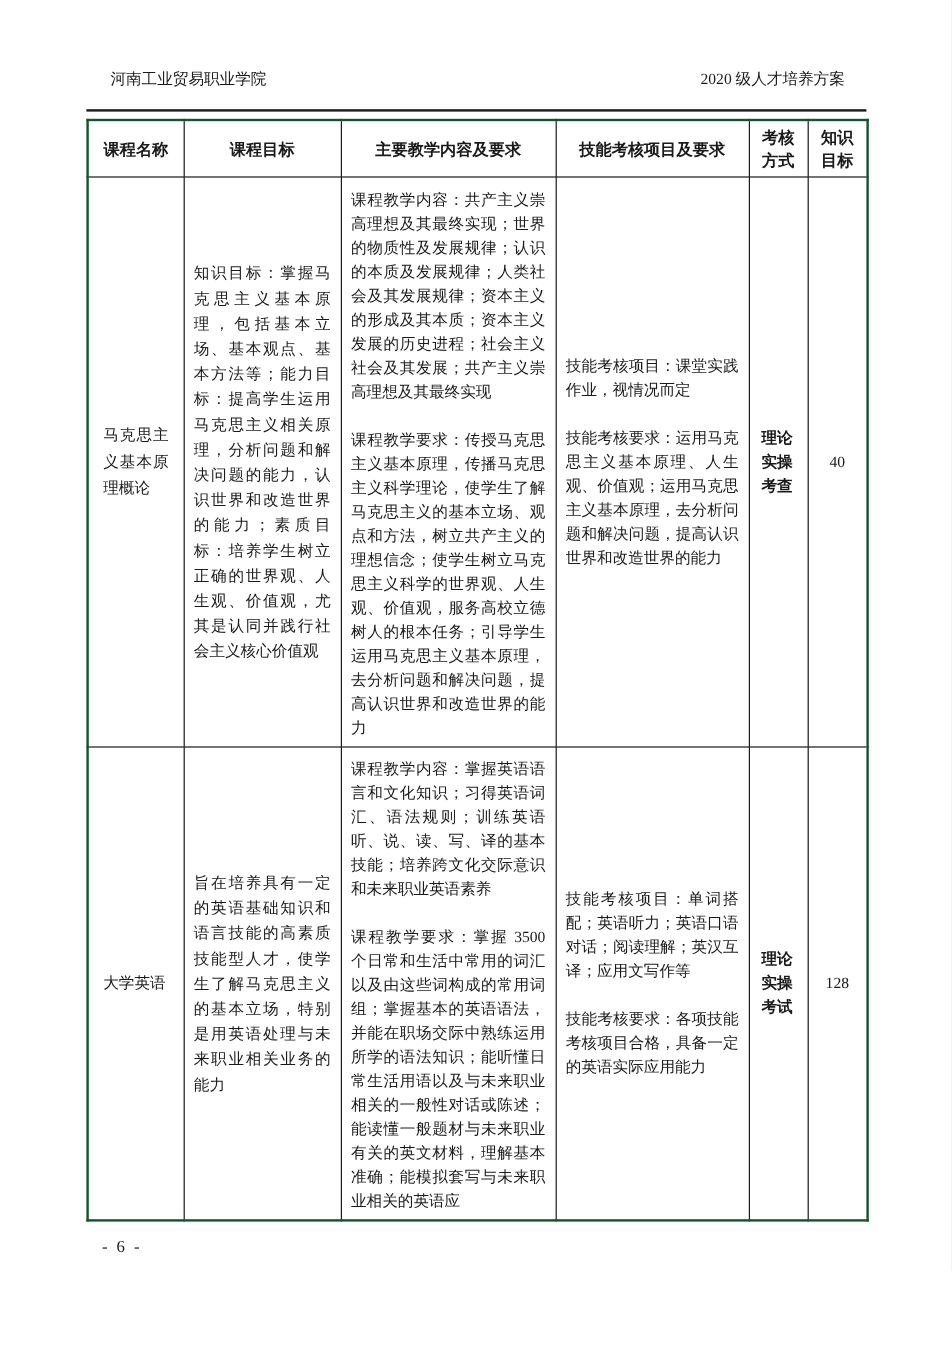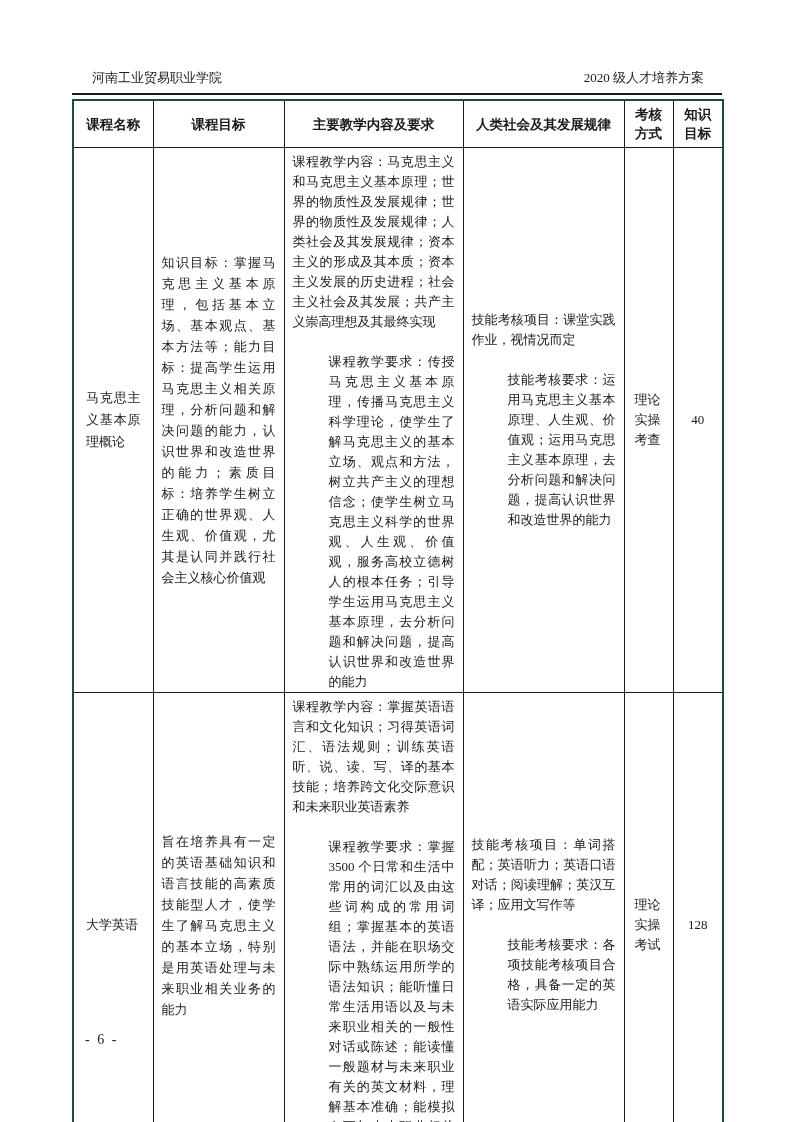--- a/index.html
+++ b/index.html
@@ -7,27 +7,27 @@
     position:relative;
     width:793px;height:1122px;
     background:#ffffff;
     font-family:"Liberation Serif","DejaVu Serif",serif;
     color:#1a1a1a;
     overflow:hidden;
   }
   
   .doc-header{
     position:absolute;
-    left:72px;top:70px;
+    left:72px;top:58px;
     width:650px;
     display:flex;
     justify-content:space-between;
     align-items:flex-end;
     border-bottom:2px solid #1a1a1a;
-    padding-bottom:7px;
+    padding-bottom:17px;
     font-size:13px;
     line-height:16px;
   }
   .doc-header .hleft{margin-left:20px;}
   .doc-header .hright{margin-right:18px;text-align:center;}
   
   table.course-table{
     position:absolute;
     left:72px;top:99px;
     width:650px;
@@ -68,25 +68,26 @@
   }
   td.c3{vertical-align:top;}
   td.c3 p, td.c4 p{
     margin:0;
     padding:0 8px;
     text-align:justify;
     text-justify:inter-ideograph;
     line-height:20px;
   }
   td.c3 p:first-child{margin-top:4px;}
-  td.c3 p + p, td.c4 p + p{margin-top:20px;margin-left:36px;}
+  td.c3 p + p, td.c4 p + p{margin-top:20px;}
   td.c5 div{
     width:28px;margin:0 auto;
     line-height:20px;
     text-align:left;
+    font-weight:bold;
   }
   td.c6{text-align:center;}
   
   .page-footer{
     position:absolute;
     left:85px;top:1032px;
     font-size:14px;
     letter-spacing:2px;
   }
 </style>
@@ -114,40 +115,40 @@
         <th>
             <div>课程名称</div>
           </th>
         <th>
             <div>课程目标</div>
           </th>
         <th>
             <div>主要教学内容及要求</div>
           </th>
         <th>
-            <div>人类社会及其发展规律</div>
+            <div>技能考核项目及要求</div>
           </th>
         <th>
             <div class="hw2">考核方式</div>
           </th>
         <th>
             <div class="hw2">知识目标</div>
           </th>
       </tr>
     </thead>
     <tbody>
       <tr class="row1">
         <td class="c1">
             <div>马克思主义基本原理概论</div>
           </td>
         <td class="c2">
             <div>知识目标：掌握马克思主义基本原理，包括基本立场、基本观点、基本方法等；能力目标：提高学生运用马克思主义相关原理，分析问题和解决问题的能力，认识世界和改造世界的能力；素质目标：培养学生树立正确的世界观、人生观、价值观，尤其是认同并践行社会主义核心价值观</div>
           </td>
         <td class="c3">
-          <p>课程教学内容：马克思主义和马克思主义基本原理；世界的物质性及发展规律；世界的物质性及发展规律；人类社会及其发展规律；资本主义的形成及其本质；资本主义发展的历史进程；社会主义社会及其发展；共产主义崇高理想及其最终实现</p>
+          <p>课程教学内容：共产主义崇高理想及其最终实现；世界的物质性及发展规律；认识的本质及发展规律；人类社会及其发展规律；资本主义的形成及其本质；资本主义发展的历史进程；社会主义社会及其发展；共产主义崇高理想及其最终实现</p>
           <p>课程教学要求：传授马克思主义基本原理，传播马克思主义科学理论，使学生了解马克思主义的基本立场、观点和方法，树立共产主义的理想信念；使学生树立马克思主义科学的世界观、人生观、价值观，服务高校立德树人的根本任务；引导学生运用马克思主义基本原理，去分析问题和解决问题，提高认识世界和改造世界的能力</p>
         </td>
         <td class="c4">
           <p>技能考核项目：课堂实践作业，视情况而定</p>
           <p>技能考核要求：运用马克思主义基本原理、人生观、价值观；运用马克思主义基本原理，去分析问题和解决问题，提高认识世界和改造世界的能力</p>
         </td>
         <td class="c5">
             <div>理论实操考查</div>
           </td>
         <td class="c6">

